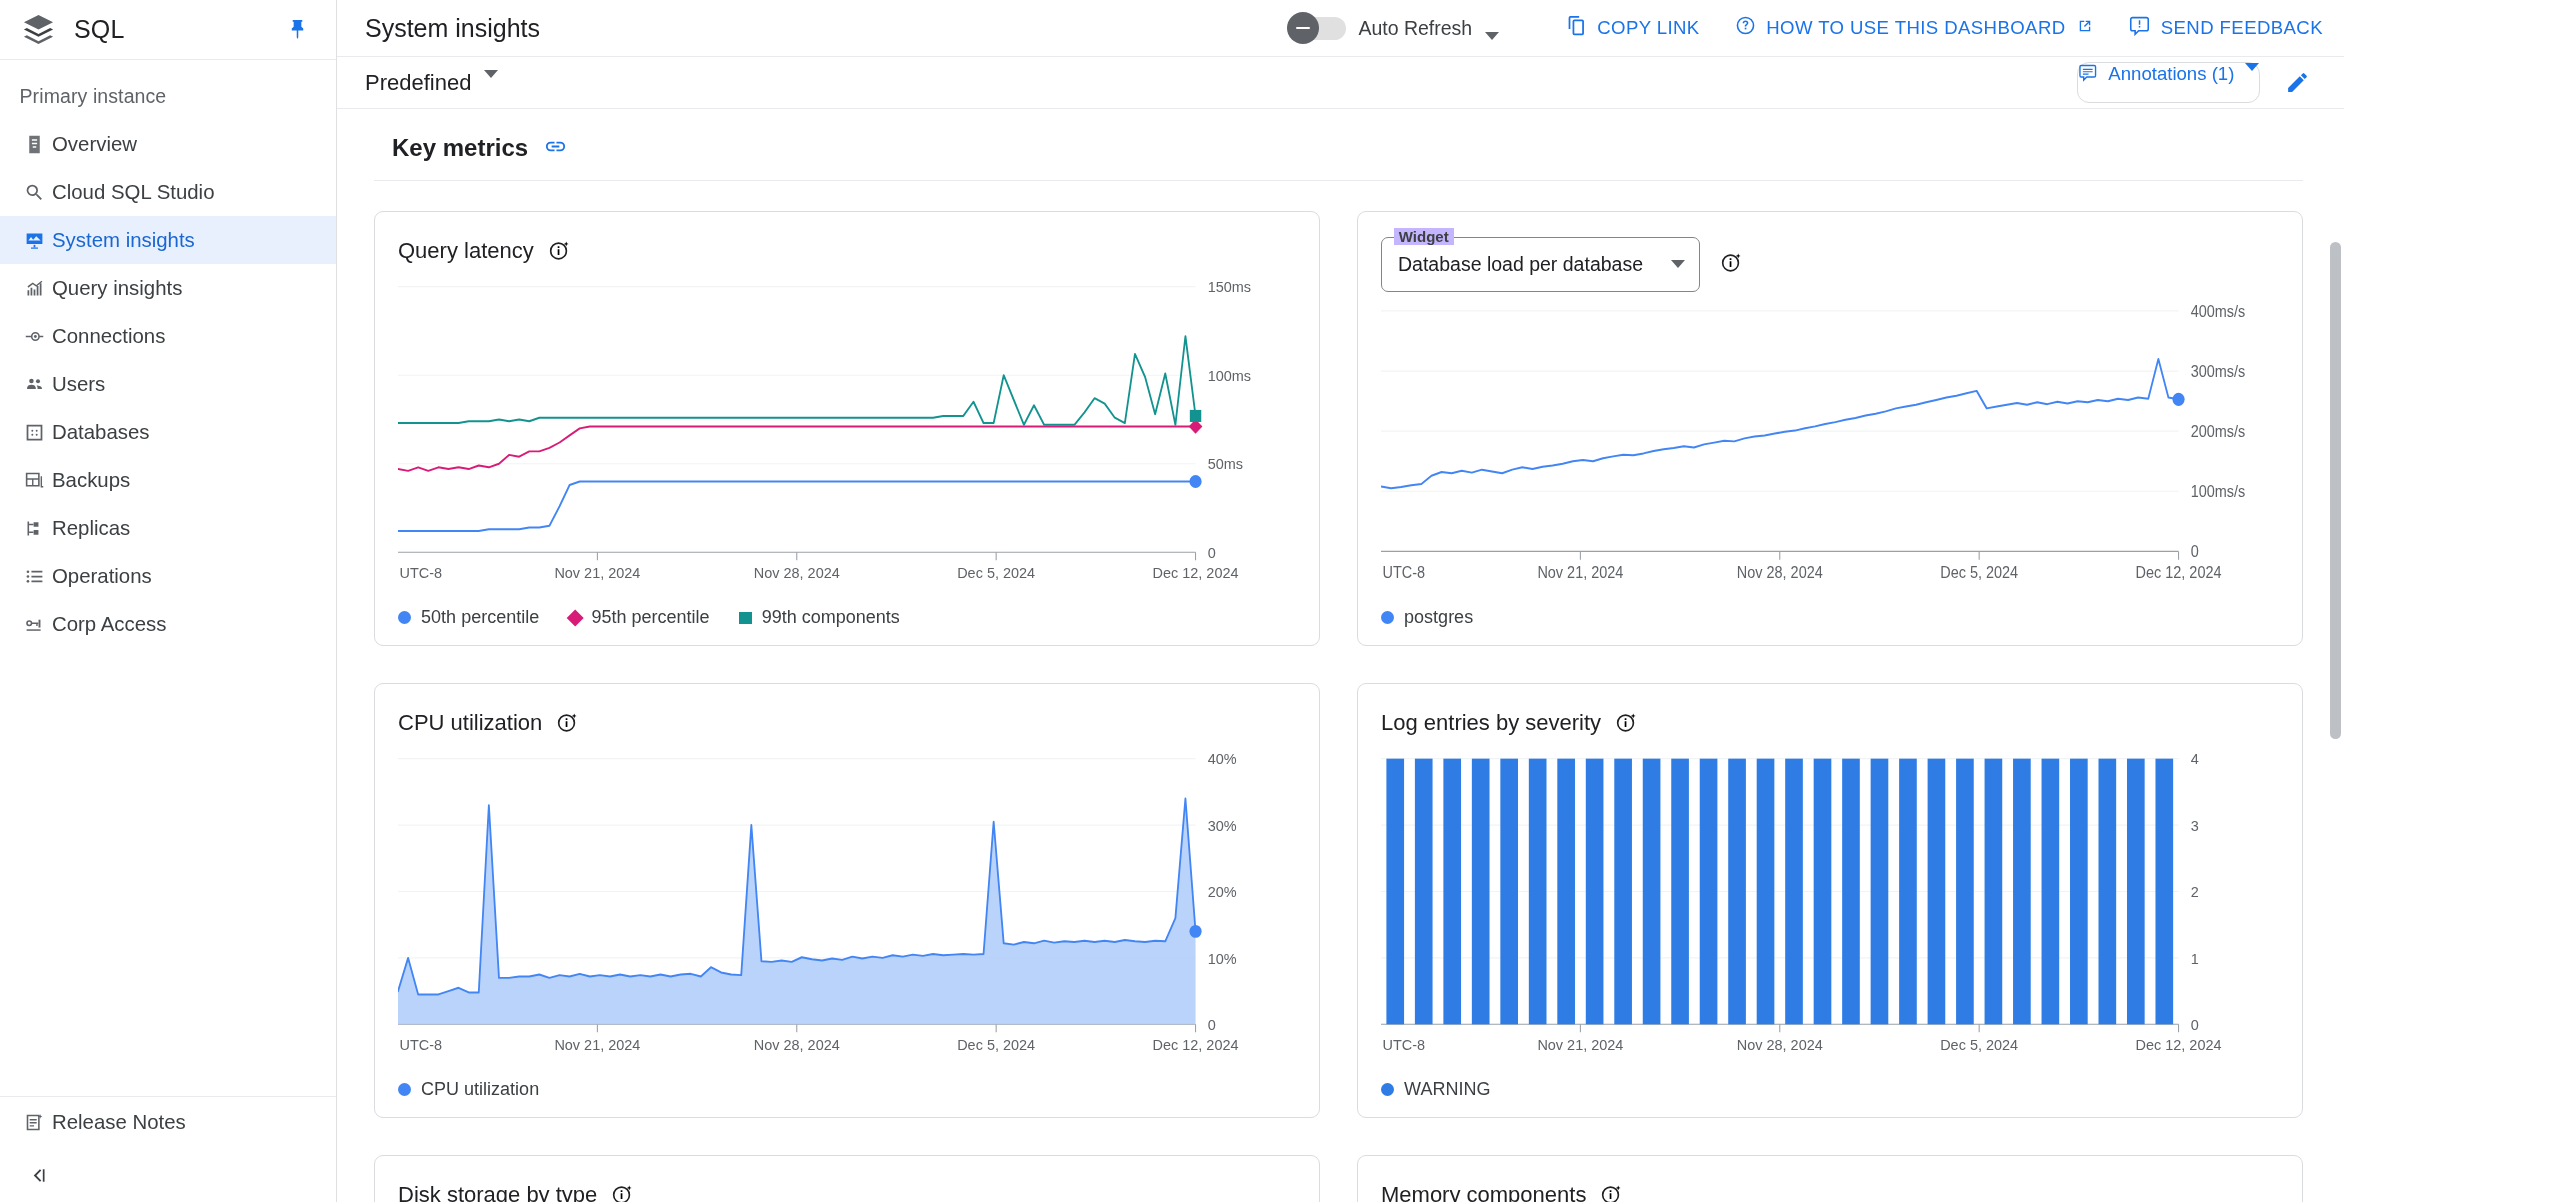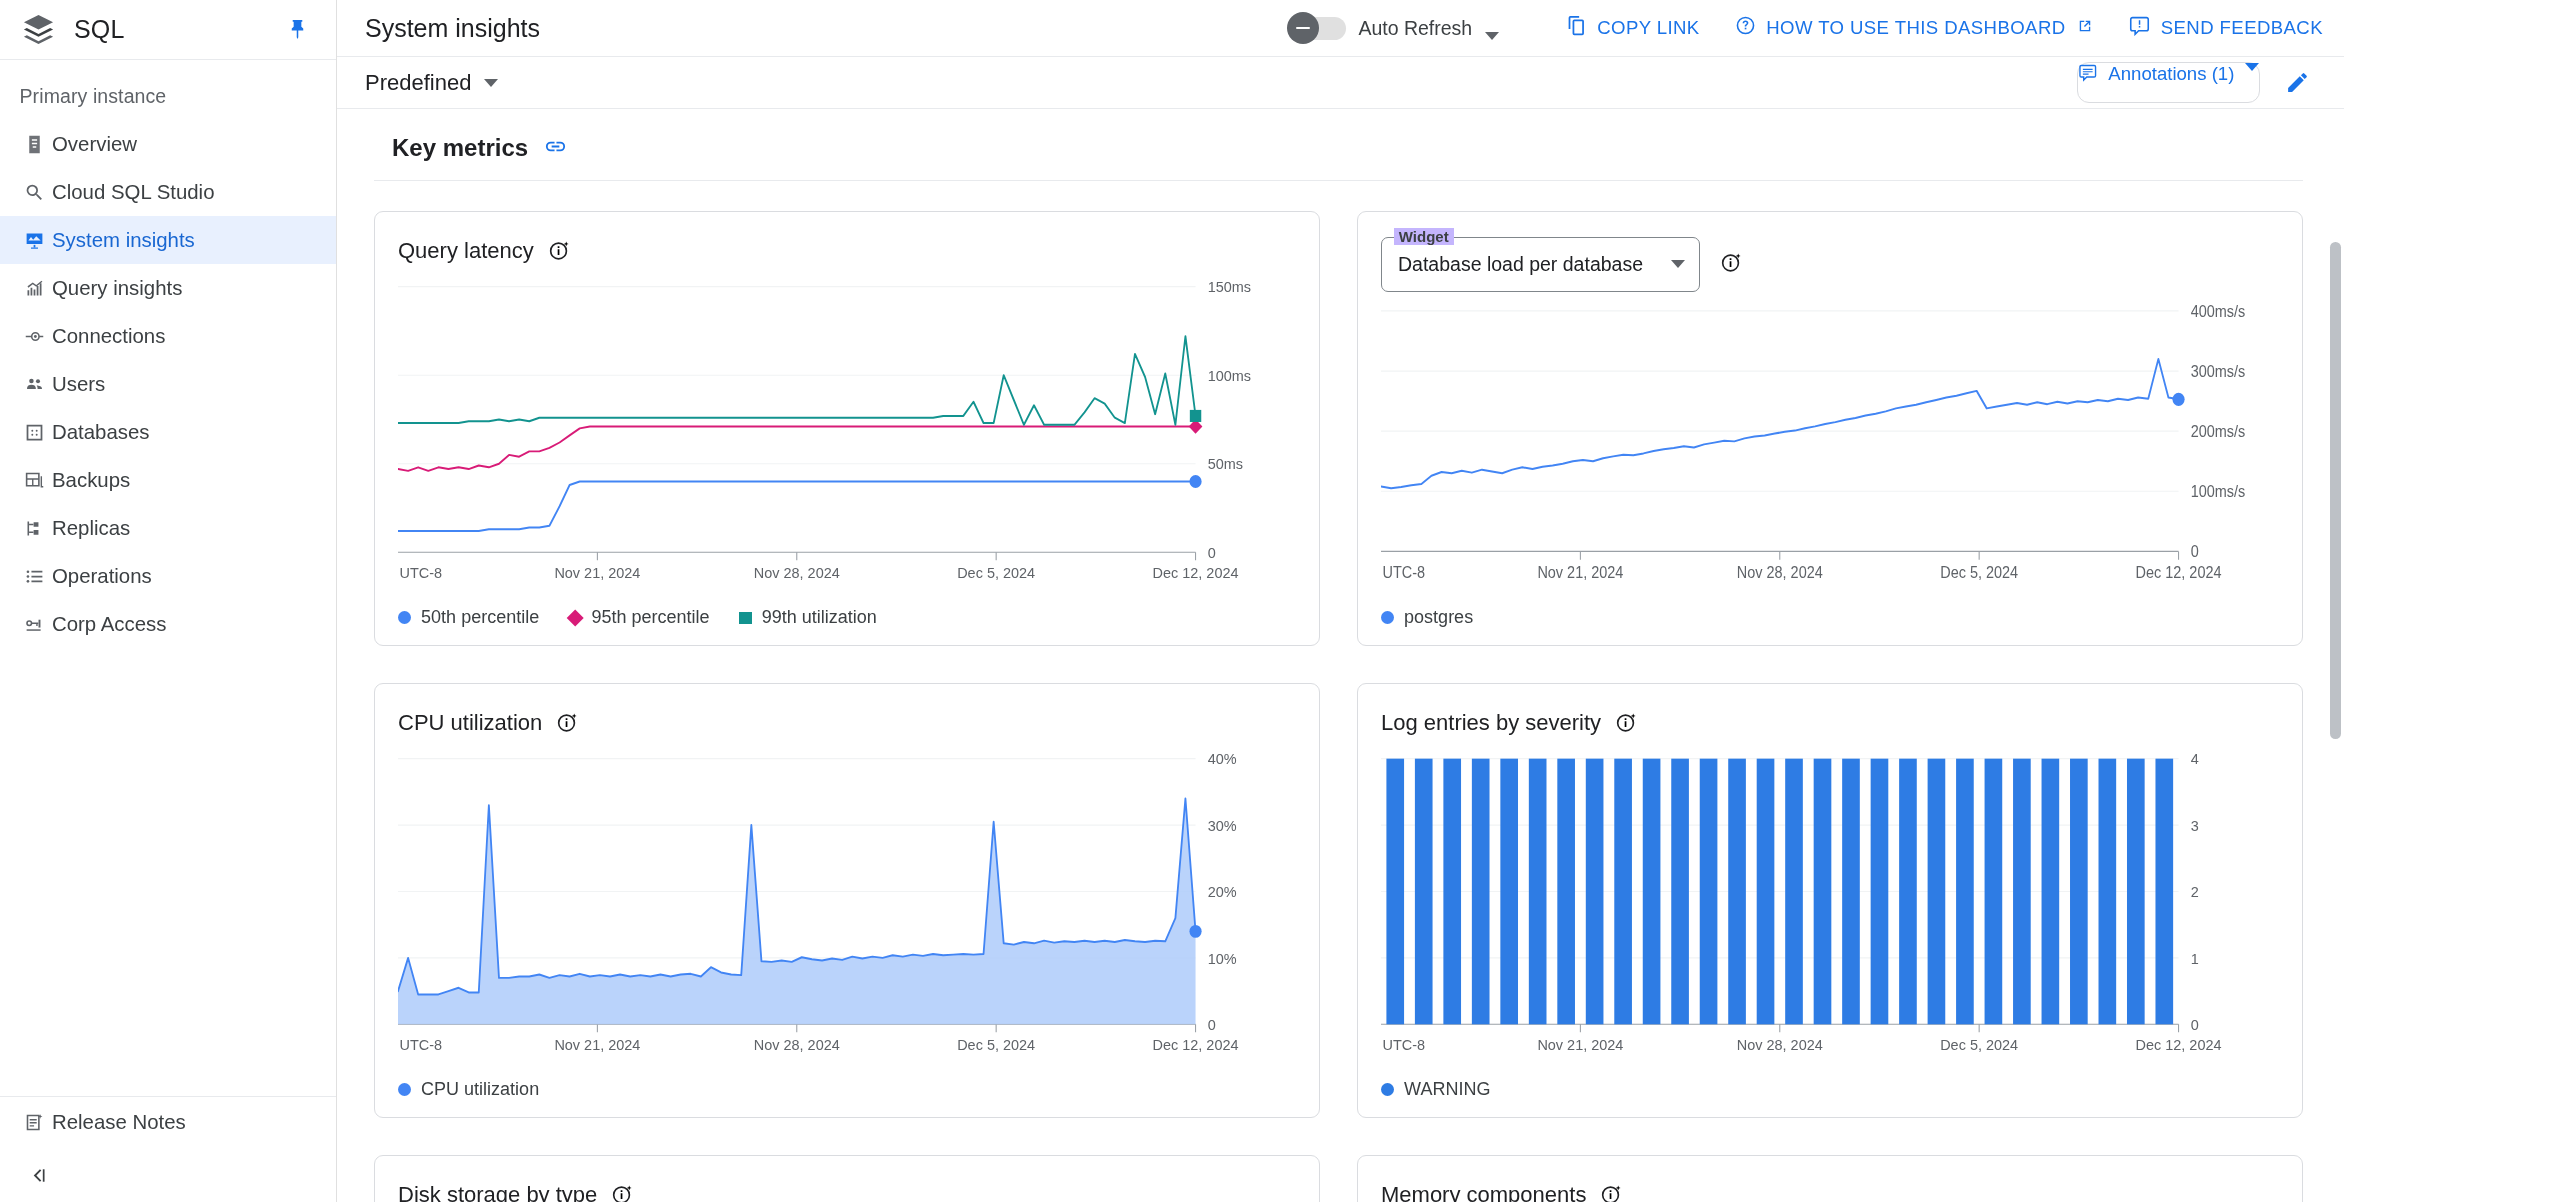--- a/index.html
+++ b/index.html
@@ -70,21 +70,21 @@
     display:flex; align-items:center; gap: 10.6px;
     color:#1a73e8; font-size: 18.6px; letter-spacing:0.4px;
     margin-left: 35px; cursor:pointer; white-space: nowrap;
   }
   .tb-action svg { fill:#1a73e8; }
 
   .subbar {
     height: 55px; display: flex; align-items: center;
     border-bottom: 0.9px solid #e8eaed; padding: 0 25px 0 28px;
   }
-  .predef { display:flex; align-items:center; gap:12.4px; font-size:22px; color:#202124; cursor:pointer; }
+  .predef { display:flex; align-items:flex-start; gap:12.4px; font-size:22px; color:#202124; cursor:pointer; }
   .spacer { flex:1 1 auto; }
   .annot-btn {
     display:flex; align-items:flex-start; gap:10.6px;
     border: 0.9px solid #dadce0; border-radius: 12px;
     height: 41px; padding: 0 0; color:#1a73e8; font-size:18.6px; cursor:pointer;
     background:#fff;
   }
   .pencil-btn { width: 43px; height:43px; display:flex;align-items:center;justify-content:center;margin-left:16px;cursor:pointer;}
 
   .content { flex:1 1 auto; overflow: hidden; padding: 0 0 0 0; position: relative; }
@@ -412,21 +412,21 @@
               <span class="lg">
                   <i class="sw-dot" style="background:#4285f4"></i>
                   <span>50th percentile</span>
                 </span>
               <span class="lg">
                   <i class="sw-diamond" style="background:#d81b77"></i>
                   <span>95th percentile</span>
                 </span>
               <span class="lg">
                   <i class="sw-square" style="background:#12938f"></i>
-                  <span>99th utilization</span>
+                  <span>99th components</span>
                 </span>
             </div>
           </div>
 
           <div class="card">
             <div class="widget-row">
               <div class="widget-field">
                 <span class="widget-legend">Widget</span>
                 <span class="widget-value">Database load per database</span>
                 <span class="caret"></span>

